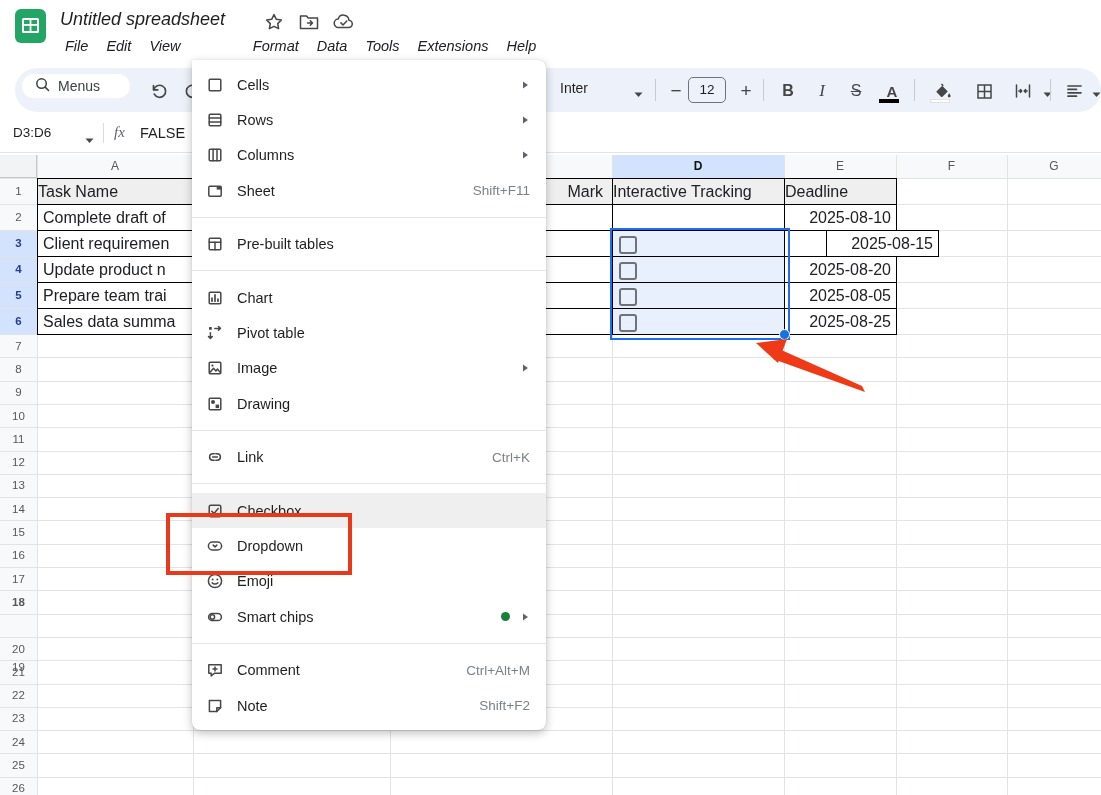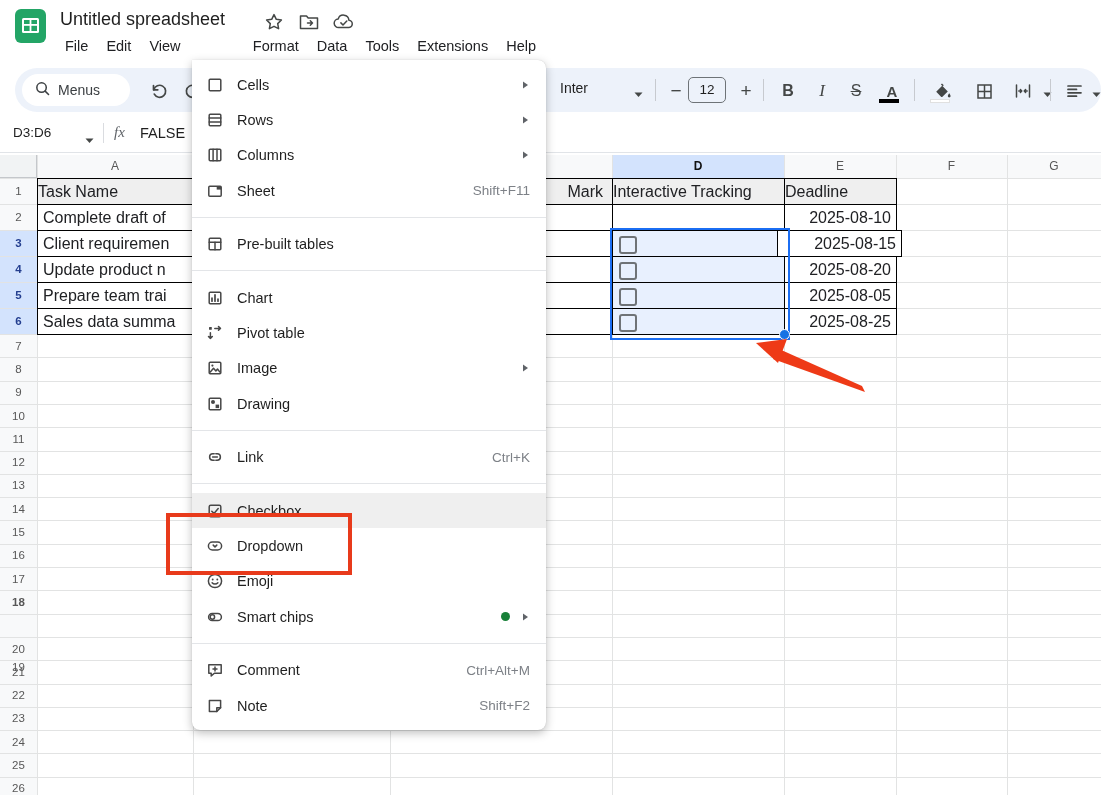--- a/index.html
+++ b/index.html
@@ -1,28 +1,28 @@
 <!DOCTYPE html>
 <html><head>
 <meta charset="utf-8">
 <style>
   html,body{margin:0;padding:0;background:#fff;}
   .stage{position:relative;width:1101px;height:795px;overflow:hidden;background:#fff;
          font-family:"Liberation Sans","DejaVu Sans",sans-serif;color:#202124;}
   
-  .topbar{position:absolute;left:0;top:0;width:905px;height:62px;background:#fff;}
+  .topbar{position:absolute;left:0;top:0;width:905px;height:62px;background:#fff;font-style:italic;}
   .logo{position:absolute;left:14px;top:8px;}
   .doc-title{position:absolute;left:60px;top:9px;font-size:18px;color:#1f1f1f;white-space:nowrap;}
   .t-ic{position:absolute;top:12px;width:22px;height:22px;}
   #menubar{position:absolute;left:56px;top:33px;display:flex;height:27px;}
   .mb-item{padding:0 9px;line-height:26px;font-size:14.5px;color:#202124;border-radius:5px;cursor:default;}
   .mb-item.active{background:#e6e7ea;border-radius:6px 6px 0 0;margin-top:28px;}
   
   .toolbar{position:absolute;left:15px;top:68px;width:1086px;height:44px;background:#edf2fa;border-radius:22px;}
-  .search-pill{position:absolute;left:7px;top:6px;width:108px;height:32px;background:#fff;border-radius:16px;
+  .search-pill{position:absolute;left:7px;top:6px;width:108px;height:24px;background:#fff;border-radius:16px;
                display:flex;align-items:center;gap:7px;padding-left:12px;box-sizing:border-box;}
   .search-pill span{font-size:14px;color:#3c4043;}
   .tbtn{position:absolute;top:12px;width:22px;height:22px;display:flex;align-items:center;justify-content:center;}
   .tb-text{position:absolute;top:12px;font-size:14px;color:#1f1f1f;}
   .tsep{position:absolute;top:11px;width:1px;height:22px;background:#c7cacf;}
   .size-box{position:absolute;left:673px;top:9px;width:36px;height:24px;border:1px solid #6e7377;border-radius:5px;
             text-align:center;line-height:24px;font-size:13.5px;color:#1f1f1f;}
   .glyph{font-size:16px;color:#444746;}
   .color-bar{position:absolute;left:-2px;top:19px;width:20px;height:3.5px;background:#000;}
   .fill-bar{position:absolute;left:-1px;top:19px;width:20px;height:3.5px;background:#fff;border:1px solid #e0e0e0;box-sizing:border-box;}
@@ -303,21 +303,21 @@
       <span class="sheet-checkbox"></span>
     </div>
   <div class="cell sel-cell" style="left:612px;top:282px;width:173px;height:27px">
       <span class="sheet-checkbox"></span>
     </div>
   <div class="cell sel-cell" style="left:612px;top:308px;width:173px;height:27px">
       <span class="sheet-checkbox"></span>
     </div>
 
   <div class="cell e-cell" style="left:784px;top:204px;width:113px;height:27px">2025-08-10</div>
-  <div class="cell e-cell" style="left:777px;top:230px;width:125px;height:27px">2025-08-15</div>
+  <div class="cell e-cell" style="left:826px;top:230px;width:113px;height:27px">2025-08-15</div>
   <div class="cell e-cell" style="left:784px;top:256px;width:113px;height:27px">2025-08-20</div>
   <div class="cell e-cell" style="left:784px;top:282px;width:113px;height:27px">2025-08-05</div>
   <div class="cell e-cell" style="left:784px;top:308px;width:113px;height:27px">2025-08-25</div>
 
   <div class="sel-border"></div>
   <div class="fill-handle"></div>
 
   <div class="insert-menu">
     <div id="insert-menu-items">
         <div class="mi">

